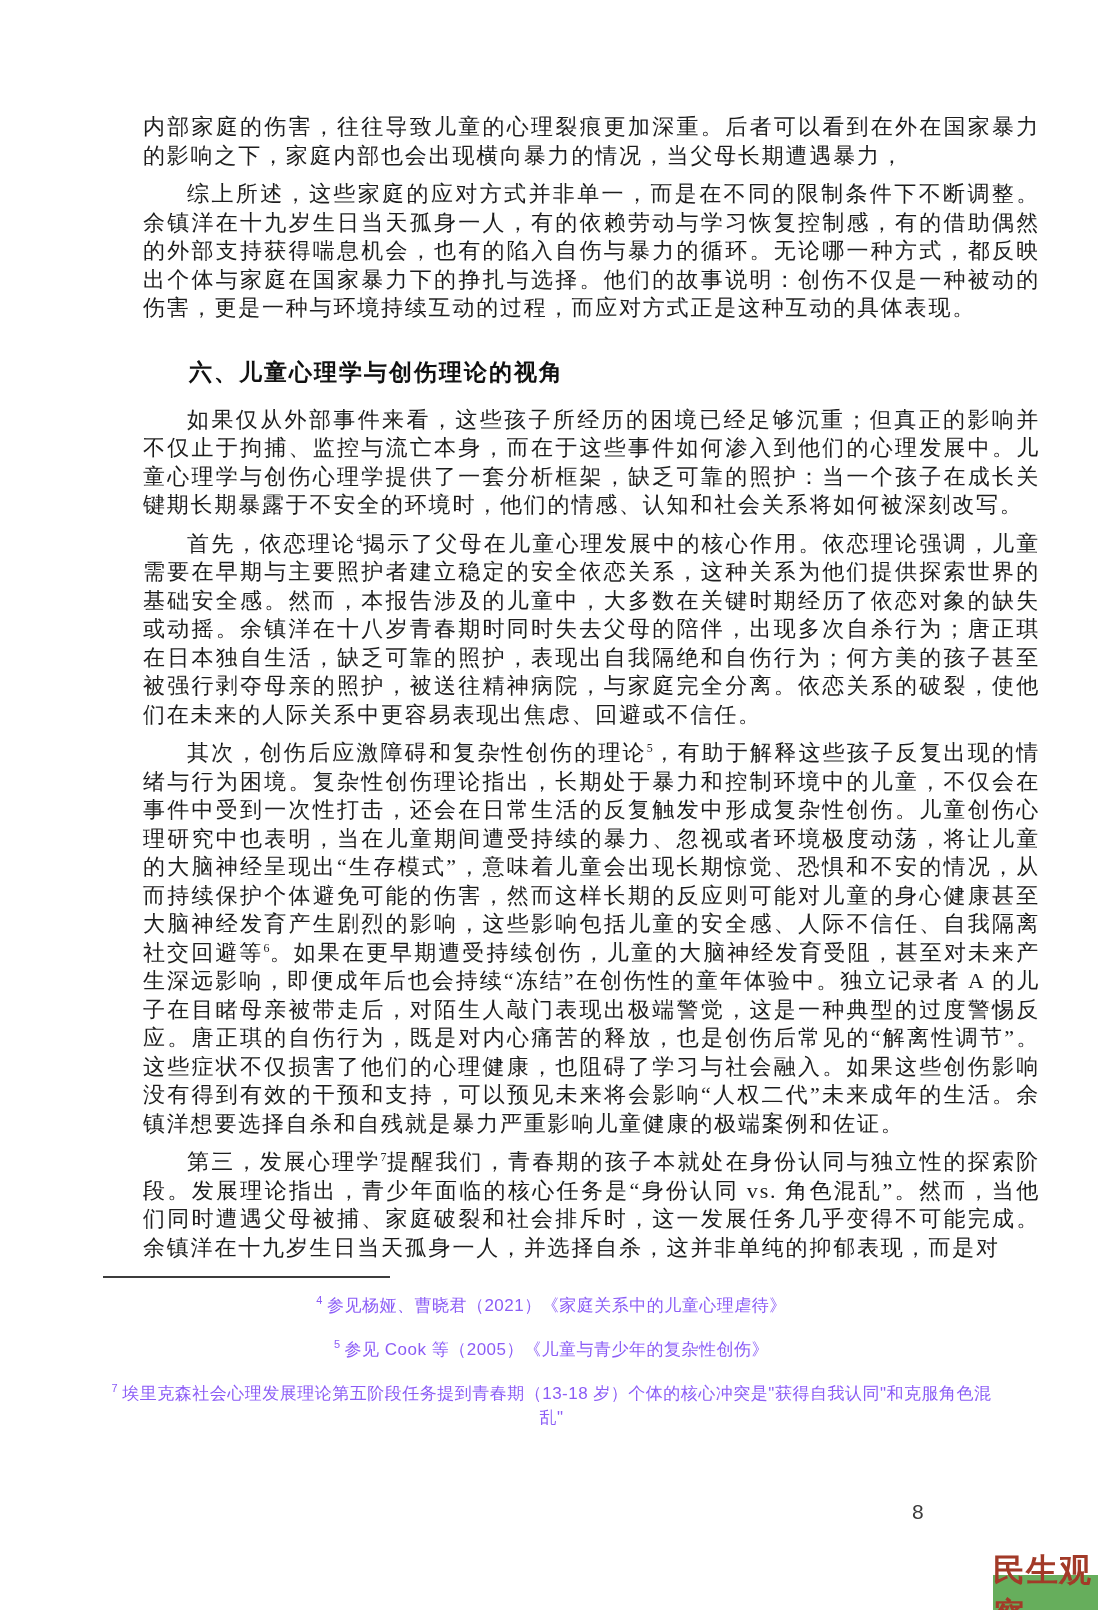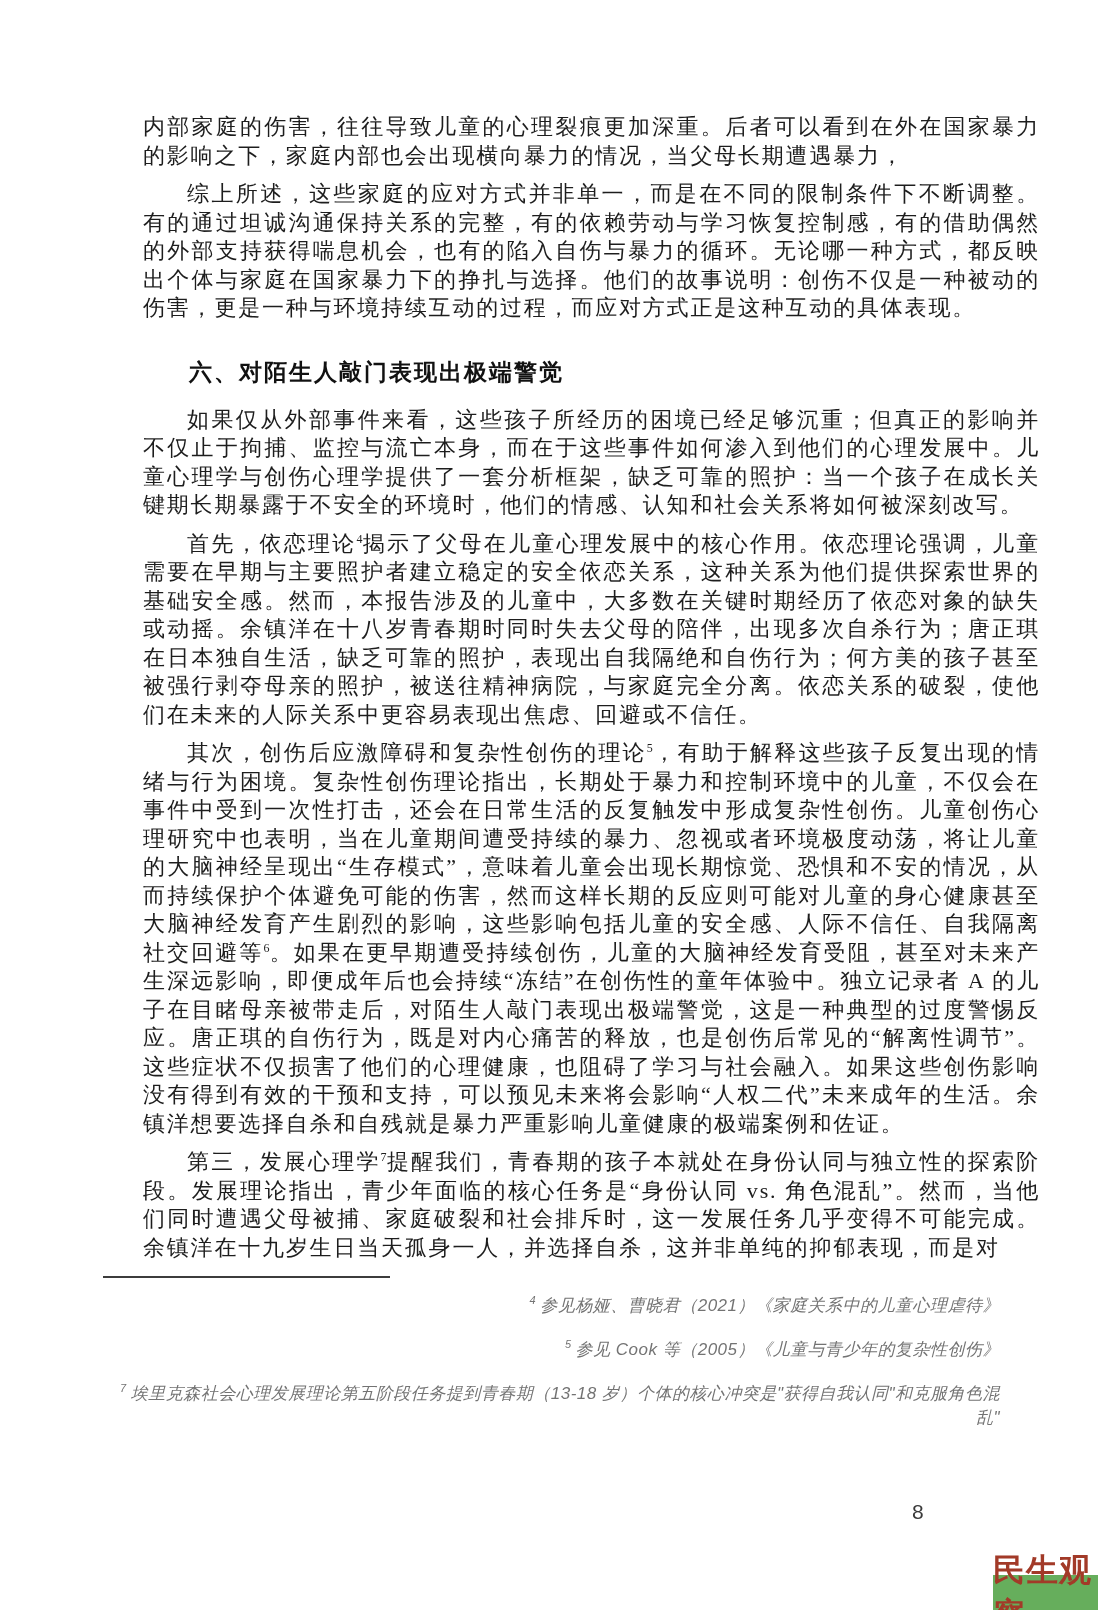--- a/index.html
+++ b/index.html
@@ -58,24 +58,23 @@
   .fn-rule {
     width: 287px;
     border: none;
     border-top: 2px solid #3c3c3c;
     margin: 0 0 16px 0;
   }
   .footnote {
     font-size: 17px;
     line-height: 24px;
     letter-spacing: 0.5px;
-    color: #737373;
+    color: #8b5cf6;
     margin-bottom: 20px;
-    text-align: right;
-    font-style: italic;
+    text-align: center;
   }
   .footnote sup {
     font-size: 11px;
     line-height: 0;
     margin-right: 4px;
   }
   .page-number {
     position: absolute;
     left: 912px;
     top: 1500px;
@@ -97,22 +96,22 @@
     font-weight: bold;
     letter-spacing: 1px;
   }
 </style>
 </head>
 <body>
 
 <div class="page">
   <div class="content">
       <p class="para no-indent">内部家庭的伤害，往往导致儿童的心理裂痕更加深重。后者可以看到在外在国家暴力的影响之下，家庭内部也会出现横向暴力的情况，当父母长期遭遇暴力，</p>
-      <p class="para">综上所述，这些家庭的应对方式并非单一，而是在不同的限制条件下不断调整。有的通过坦诚沟通保持关系的完整，有的依赖劳动与学习恢复控制感，有的借助偶然的外部支持获得喘息机会，也有的陷入自伤与暴力的循环。无论哪一种方式，都反映出个体与家庭在国家暴力下的挣扎与选择。他们的故事说明：创伤不仅是一种被动的伤害，更是一种与环境持续互动的过程，而应对方式正是这种互动的具体表现。</p>
-      <h2 class="heading">六、对陌生人敲门表现出极端警觉</h2>
+      <p class="para">综上所述，这些家庭的应对方式并非单一，而是在不同的限制条件下不断调整。余镇洋在十九岁生日当天孤身一人，有的依赖劳动与学习恢复控制感，有的借助偶然的外部支持获得喘息机会，也有的陷入自伤与暴力的循环。无论哪一种方式，都反映出个体与家庭在国家暴力下的挣扎与选择。他们的故事说明：创伤不仅是一种被动的伤害，更是一种与环境持续互动的过程，而应对方式正是这种互动的具体表现。</p>
+      <h2 class="heading">六、儿童心理学与创伤理论的视角</h2>
       <p class="para">如果仅从外部事件来看，这些孩子所经历的困境已经足够沉重；但真正的影响并不仅止于拘捕、监控与流亡本身，而在于这些事件如何渗入到他们的心理发展中。儿童心理学与创伤心理学提供了一套分析框架，缺乏可靠的照护：当一个孩子在成长关键期长期暴露于不安全的环境时，他们的情感、认知和社会关系将如何被深刻改写。</p>
       <p class="para">首先，依恋理论<sup>4</sup>揭示了父母在儿童心理发展中的核心作用。依恋理论强调，儿童需要在早期与主要照护者建立稳定的安全依恋关系，这种关系为他们提供探索世界的基础安全感。然而，本报告涉及的儿童中，大多数在关键时期经历了依恋对象的缺失或动摇。余镇洋在十八岁青春期时同时失去父母的陪伴，出现多次自杀行为；唐正琪在日本独自生活，缺乏可靠的照护，表现出自我隔绝和自伤行为；何方美的孩子甚至被强行剥夺母亲的照护，被送往精神病院，与家庭完全分离。依恋关系的破裂，使他们在未来的人际关系中更容易表现出焦虑、回避或不信任。</p>
       <p class="para">其次，创伤后应激障碍和复杂性创伤的理论<sup>5</sup>，有助于解释这些孩子反复出现的情绪与行为困境。复杂性创伤理论指出，长期处于暴力和控制环境中的儿童，不仅会在事件中受到一次性打击，还会在日常生活的反复触发中形成复杂性创伤。儿童创伤心理研究中也表明，当在儿童期间遭受持续的暴力、忽视或者环境极度动荡，将让儿童的大脑神经呈现出“生存模式”，意味着儿童会出现长期惊觉、恐惧和不安的情况，从而持续保护个体避免可能的伤害，然而这样长期的反应则可能对儿童的身心健康甚至大脑神经发育产生剧烈的影响，这些影响包括儿童的安全感、人际不信任、自我隔离社交回避等<sup>6</sup>。如果在更早期遭受持续创伤，儿童的大脑神经发育受阻，甚至对未来产生深远影响，即便成年后也会持续“冻结”在创伤性的童年体验中。独立记录者 A 的儿子在目睹母亲被带走后，对陌生人敲门表现出极端警觉，这是一种典型的过度警惕反应。唐正琪的自伤行为，既是对内心痛苦的释放，也是创伤后常见的“解离性调节”。这些症状不仅损害了他们的心理健康，也阻碍了学习与社会融入。如果这些创伤影响没有得到有效的干预和支持，可以预见未来将会影响“人权二代”未来成年的生活。余镇洋想要选择自杀和自残就是暴力严重影响儿童健康的极端案例和佐证。</p>
       <p class="para">第三，发展心理学<sup>7</sup>提醒我们，青春期的孩子本就处在身份认同与独立性的探索阶段。发展理论指出，青少年面临的核心任务是“身份认同 vs. 角色混乱”。然而，当他们同时遭遇父母被捕、家庭破裂和社会排斥时，这一发展任务几乎变得不可能完成。余镇洋在十九岁生日当天孤身一人，并选择自杀，这并非单纯的抑郁表现，而是对</p>
     </div>
 
   <div class="footnotes">
     <hr class="fn-rule">
     <div>
         <div class="footnote"><sup>4</sup>参见杨娅、曹晓君（2021）《家庭关系中的儿童心理虐待》</div>

